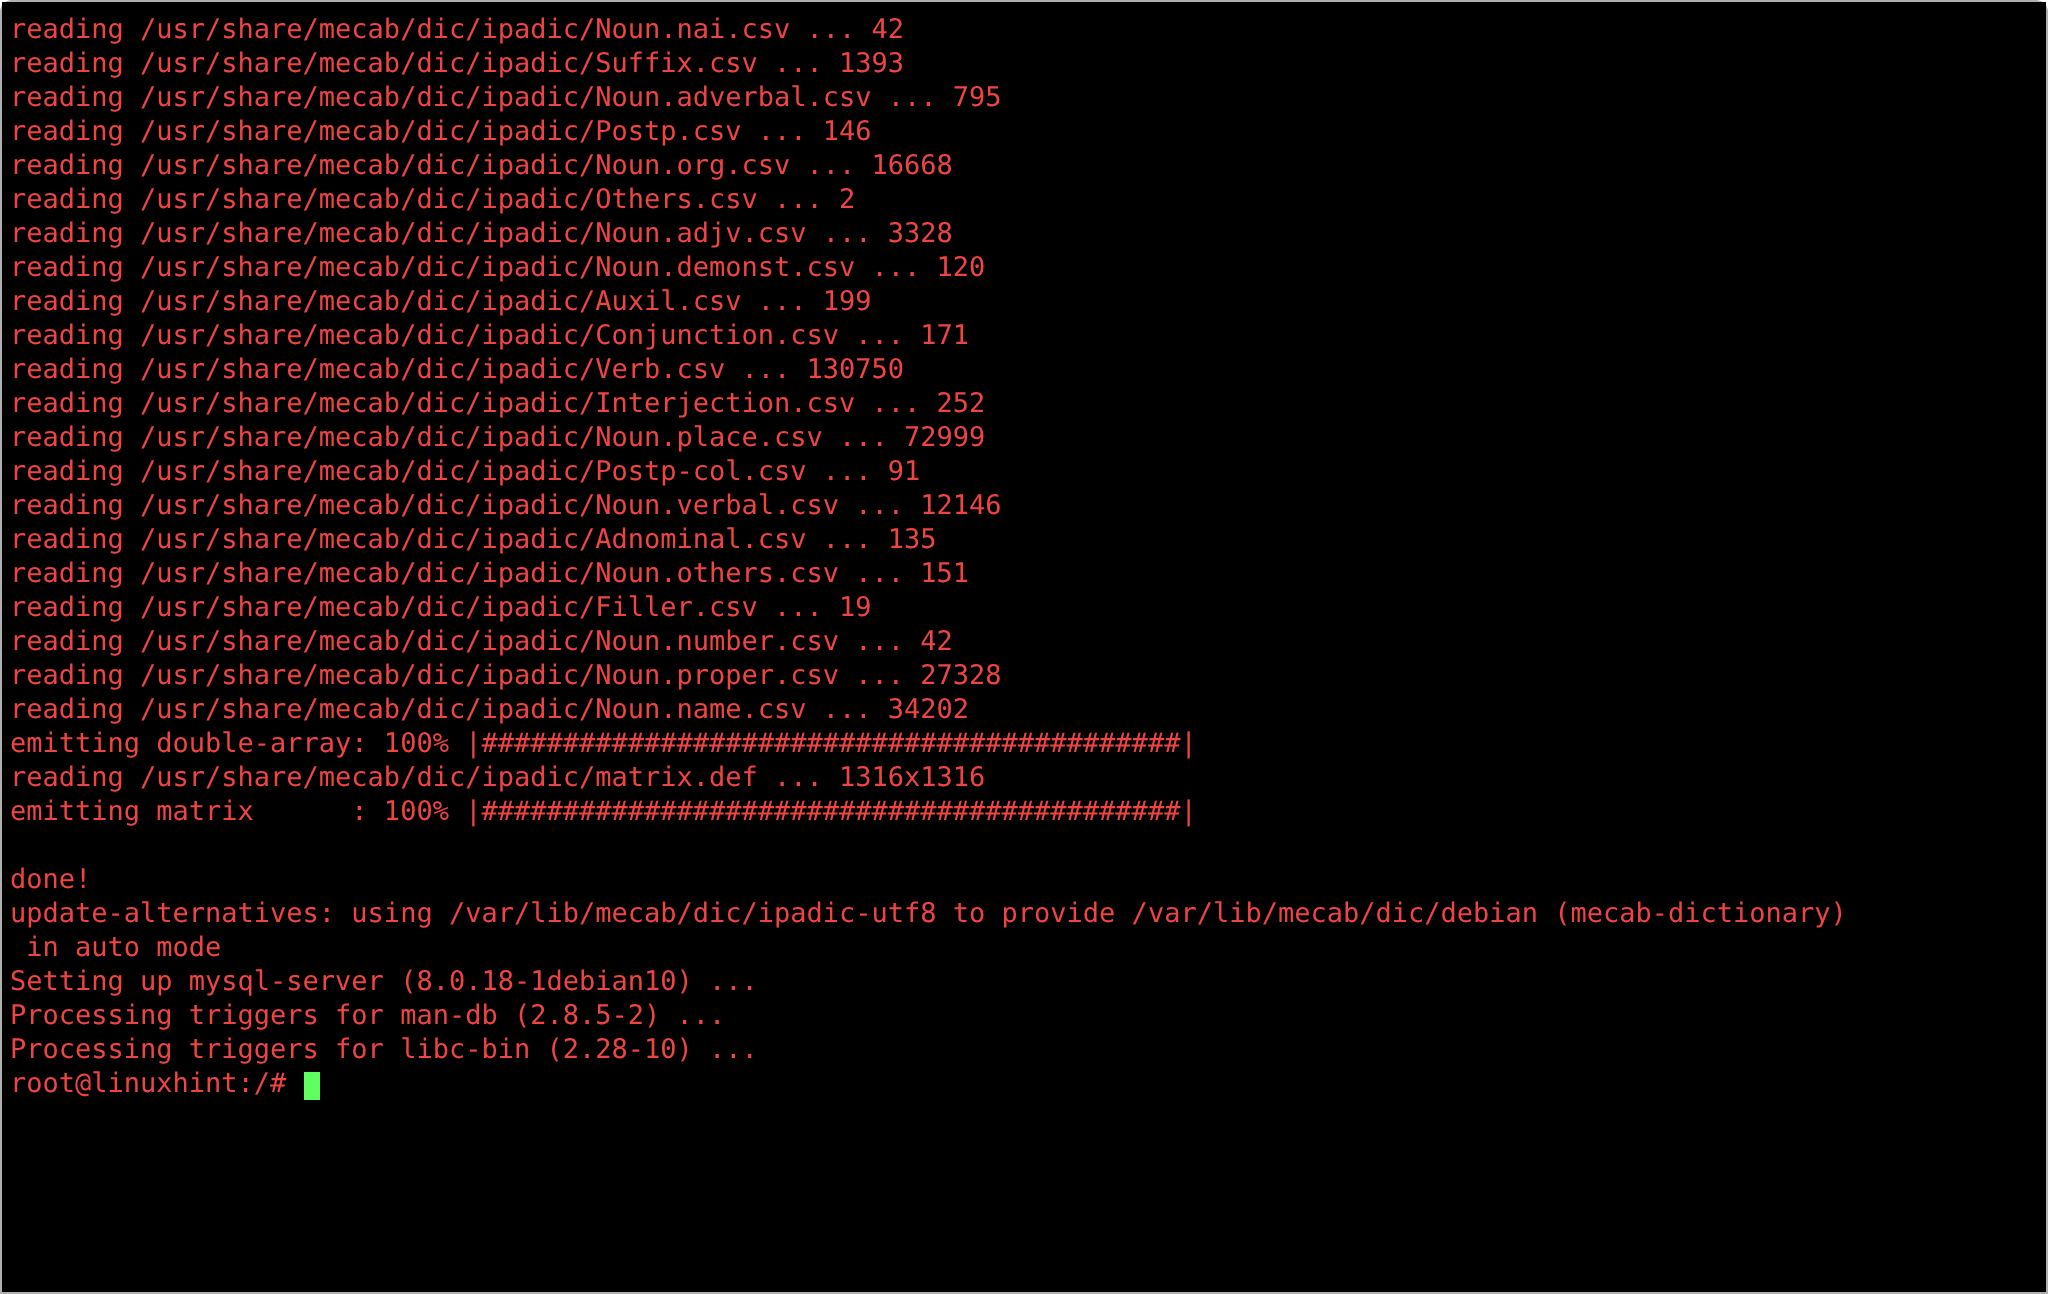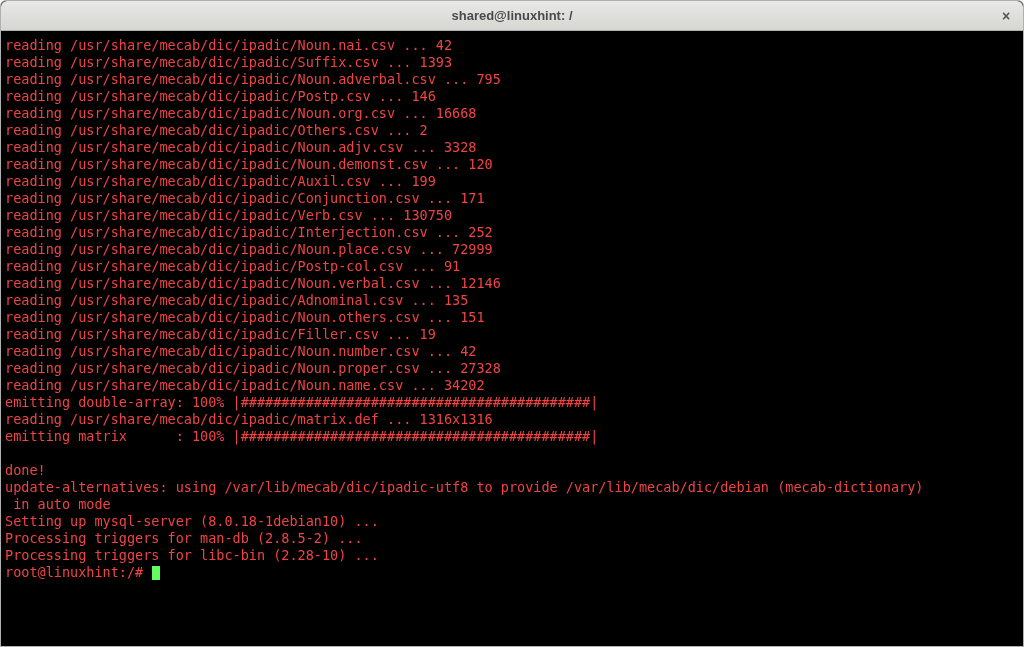--- a/index.html
+++ b/index.html
@@ -46,18 +46,14 @@
     width: 8px; height: 14px;
     background: #5fff5f;
     vertical-align: text-bottom;
     margin-left: 1px;
   }
 </style>
 </head>
 <body>
 
 <div class="window">
-  <div class="titlebar">
-    <span class="titlebar-title">shared@linuxhint: /</span>
-    <span class="titlebar-close">×</span>
-  </div>
   <div class="terminal" id="terminal"><div class="line">reading /usr/share/mecab/dic/ipadic/Noun.nai.csv ... 42</div><div class="line">reading /usr/share/mecab/dic/ipadic/Suffix.csv ... 1393</div><div class="line">reading /usr/share/mecab/dic/ipadic/Noun.adverbal.csv ... 795</div><div class="line">reading /usr/share/mecab/dic/ipadic/Postp.csv ... 146</div><div class="line">reading /usr/share/mecab/dic/ipadic/Noun.org.csv ... 16668</div><div class="line">reading /usr/share/mecab/dic/ipadic/Others.csv ... 2</div><div class="line">reading /usr/share/mecab/dic/ipadic/Noun.adjv.csv ... 3328</div><div class="line">reading /usr/share/mecab/dic/ipadic/Noun.demonst.csv ... 120</div><div class="line">reading /usr/share/mecab/dic/ipadic/Auxil.csv ... 199</div><div class="line">reading /usr/share/mecab/dic/ipadic/Conjunction.csv ... 171</div><div class="line">reading /usr/share/mecab/dic/ipadic/Verb.csv ... 130750</div><div class="line">reading /usr/share/mecab/dic/ipadic/Interjection.csv ... 252</div><div class="line">reading /usr/share/mecab/dic/ipadic/Noun.place.csv ... 72999</div><div class="line">reading /usr/share/mecab/dic/ipadic/Postp-col.csv ... 91</div><div class="line">reading /usr/share/mecab/dic/ipadic/Noun.verbal.csv ... 12146</div><div class="line">reading /usr/share/mecab/dic/ipadic/Adnominal.csv ... 135</div><div class="line">reading /usr/share/mecab/dic/ipadic/Noun.others.csv ... 151</div><div class="line">reading /usr/share/mecab/dic/ipadic/Filler.csv ... 19</div><div class="line">reading /usr/share/mecab/dic/ipadic/Noun.number.csv ... 42</div><div class="line">reading /usr/share/mecab/dic/ipadic/Noun.proper.csv ... 27328</div><div class="line">reading /usr/share/mecab/dic/ipadic/Noun.name.csv ... 34202</div><div class="line">emitting double-array: 100% |###########################################| </div><div class="line">reading /usr/share/mecab/dic/ipadic/matrix.def ... 1316x1316</div><div class="line">emitting matrix      : 100% |###########################################| </div><div class="line">&nbsp;</div><div class="line">done!</div><div class="line">update-alternatives: using /var/lib/mecab/dic/ipadic-utf8 to provide /var/lib/mecab/dic/debian (mecab-dictionary)</div><div class="line"> in auto mode</div><div class="line">Setting up mysql-server (8.0.18-1debian10) ...</div><div class="line">Processing triggers for man-db (2.8.5-2) ...</div><div class="line">Processing triggers for libc-bin (2.28-10) ...</div><div class="line">root@linuxhint:/# <span class="cursor"></span></div></div>
 </div>
 
 </body></html>

